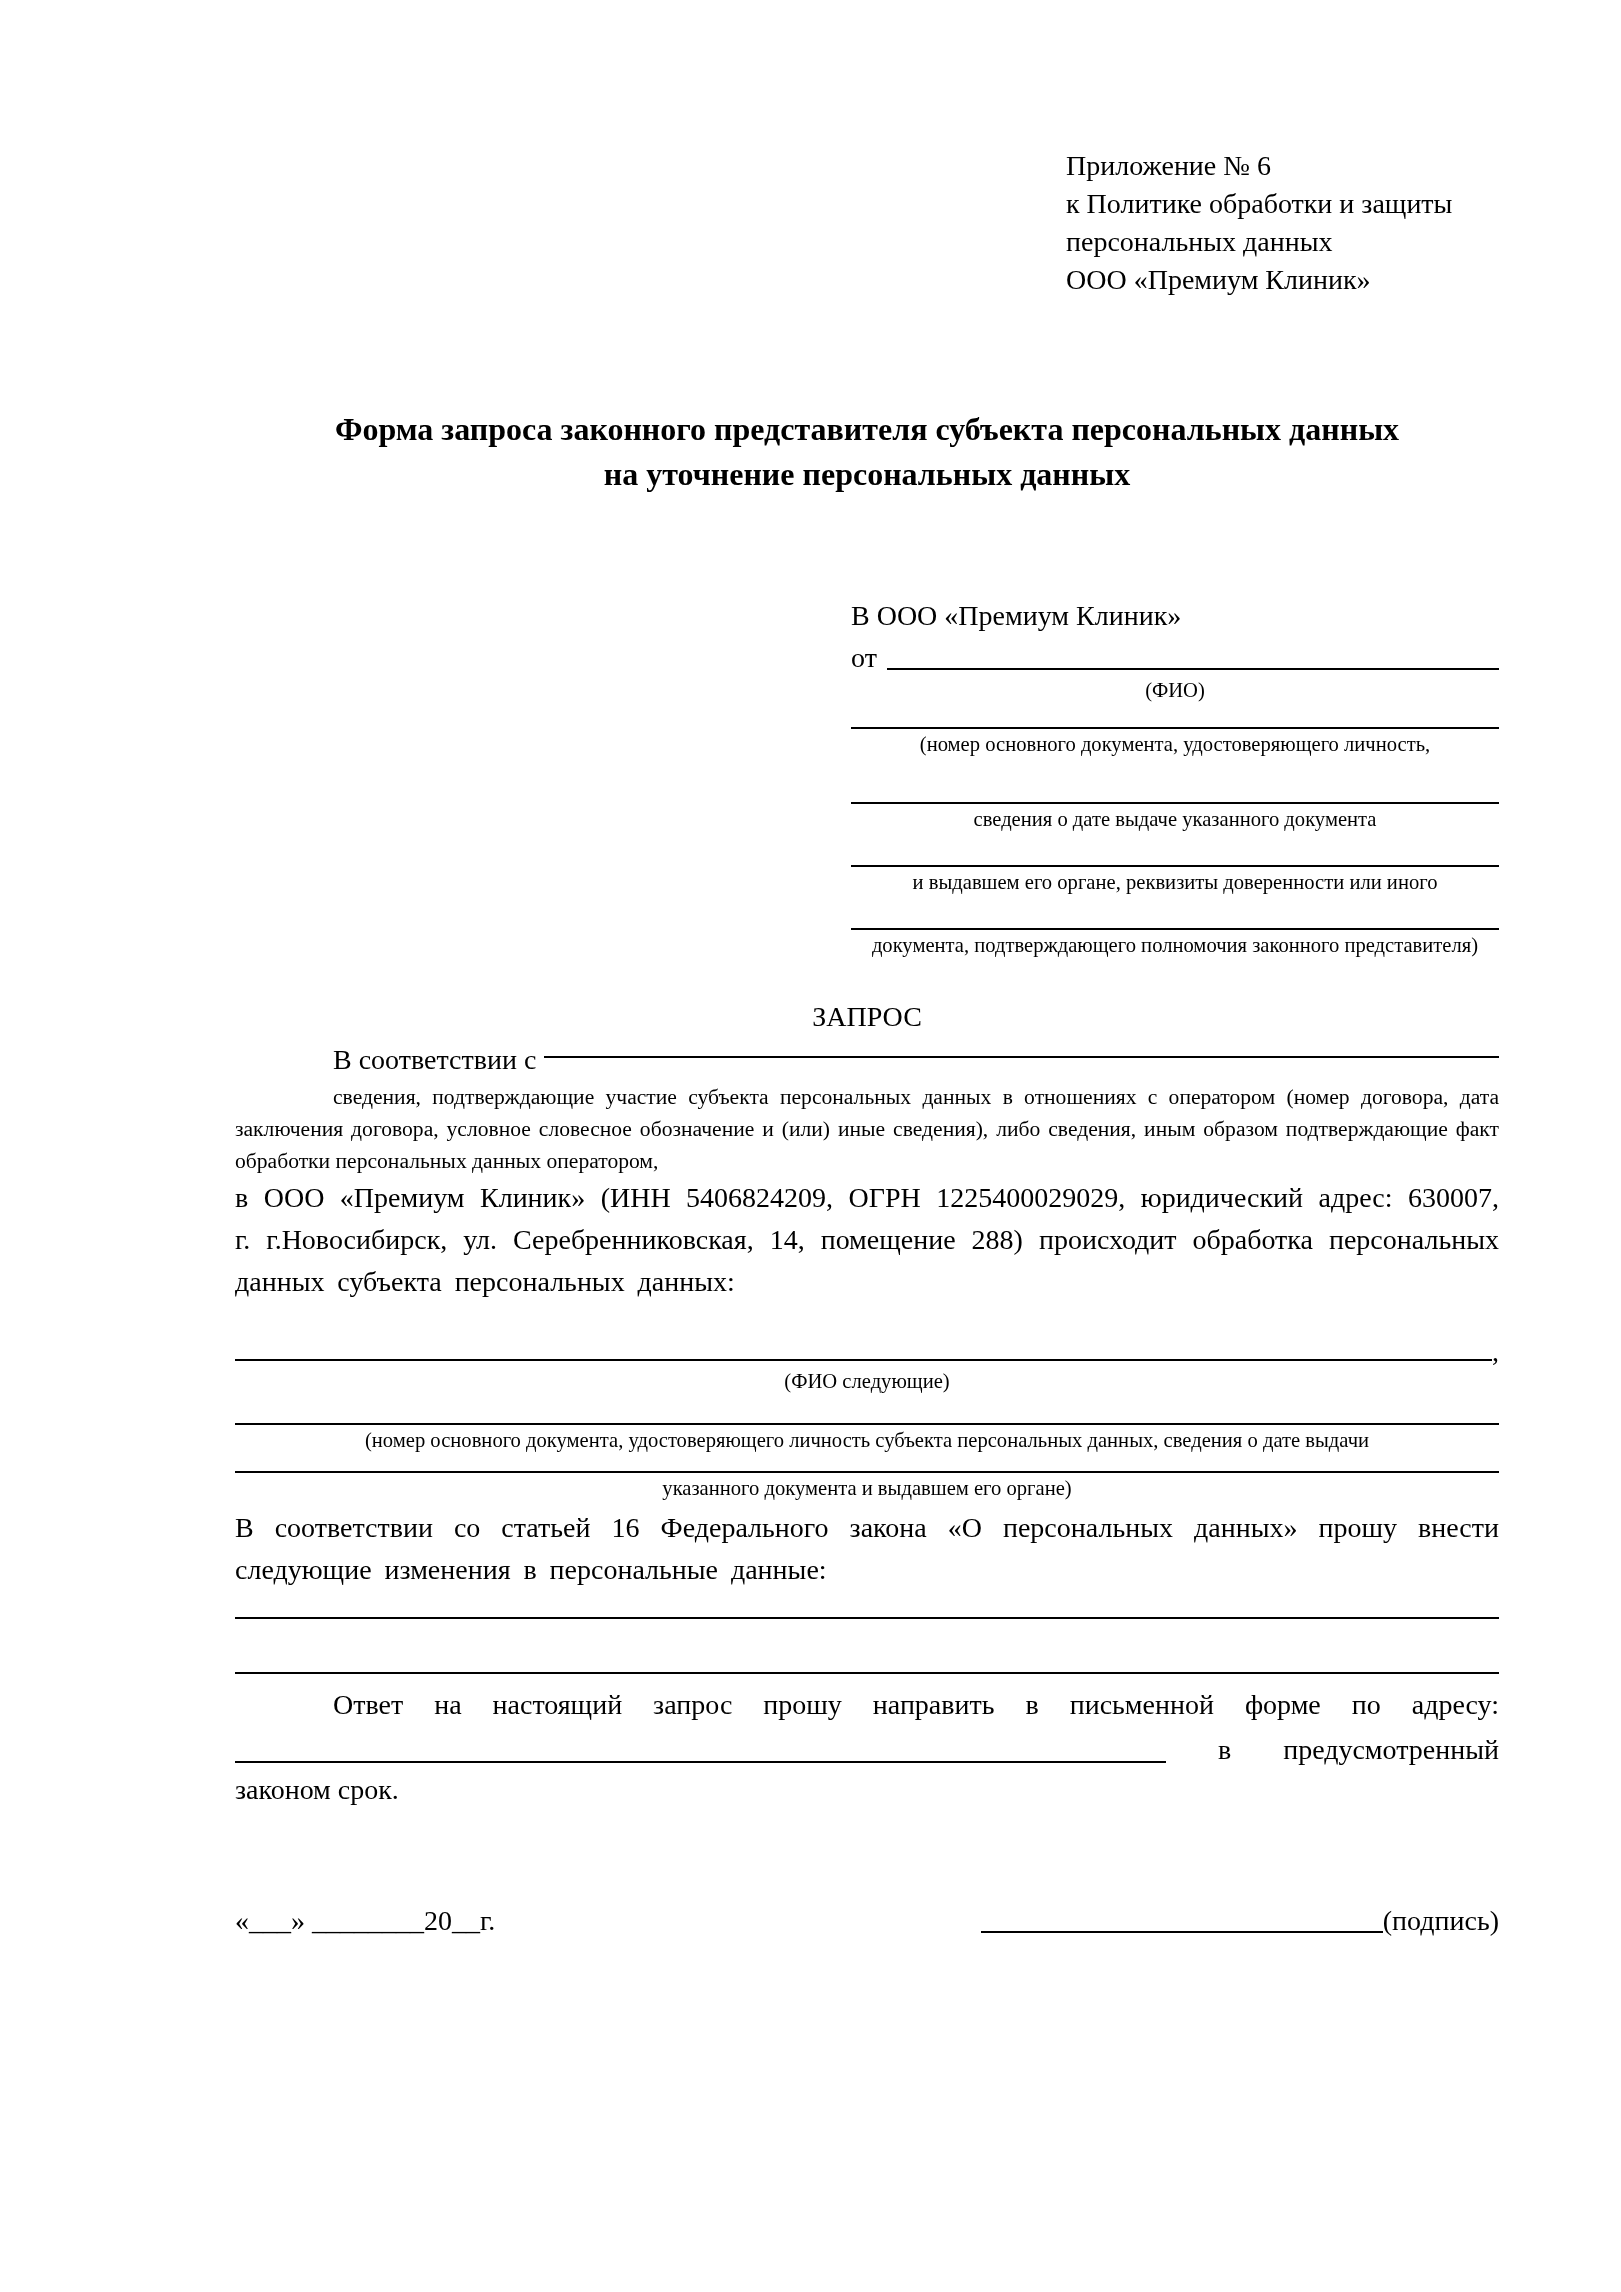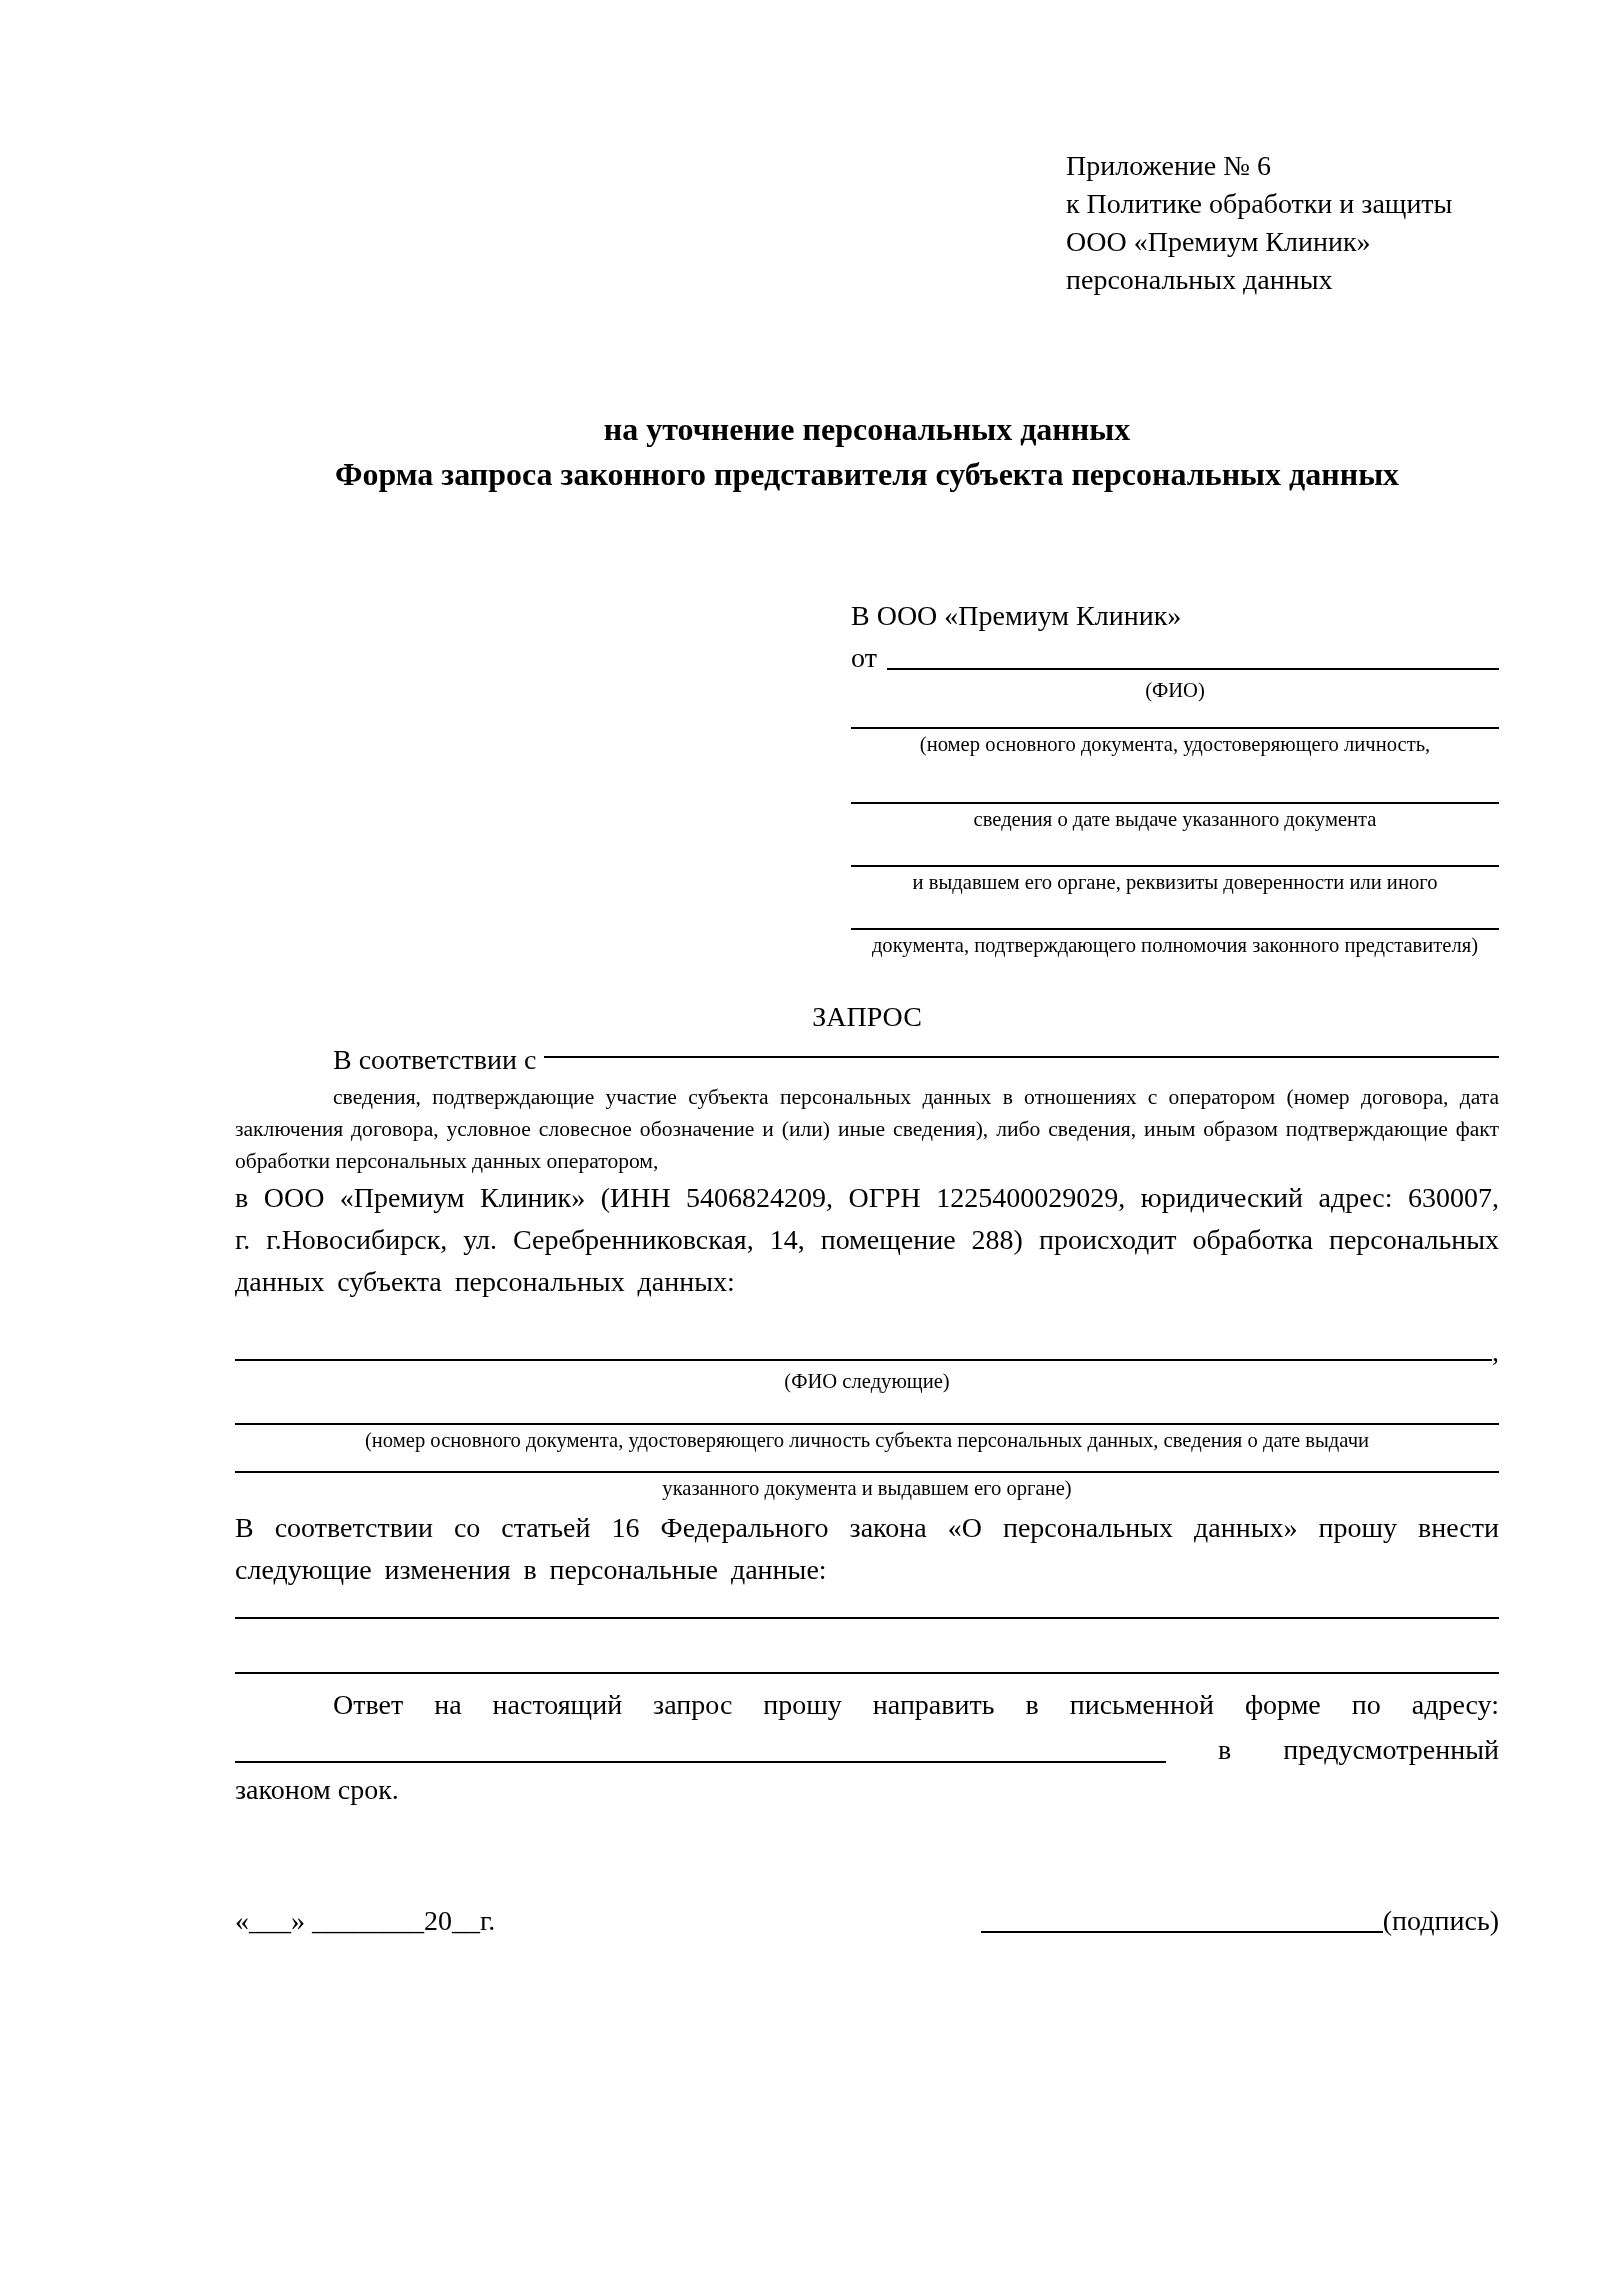--- a/index.html
+++ b/index.html
@@ -67,27 +67,27 @@
 </style>
 </head>
 <body>
 
 <div class="page">
   <div class="content">
 
     <div class="appendix">
       <div>Приложение № 6</div>
       <div>к Политике обработки и защиты</div>
+      <div>персональных данных</div>
       <div>ООО «Премиум Клиник»</div>
-      <div>персональных данных</div>
     </div>
 
     <div class="title">
+      <div>Форма запроса законного представителя субъекта персональных данных</div>
       <div>на уточнение персональных данных</div>
-      <div>Форма запроса законного представителя субъекта персональных данных</div>
     </div>
 
     <div class="addr">
       <div class="addr-org">В ООО «Премиум Клиник»</div>
       <div class="flexrow addr-from">
         <span class="from-label">от</span>
         <span class="fill"></span>
       </div>
       <div class="cap">(ФИО)</div>
 

